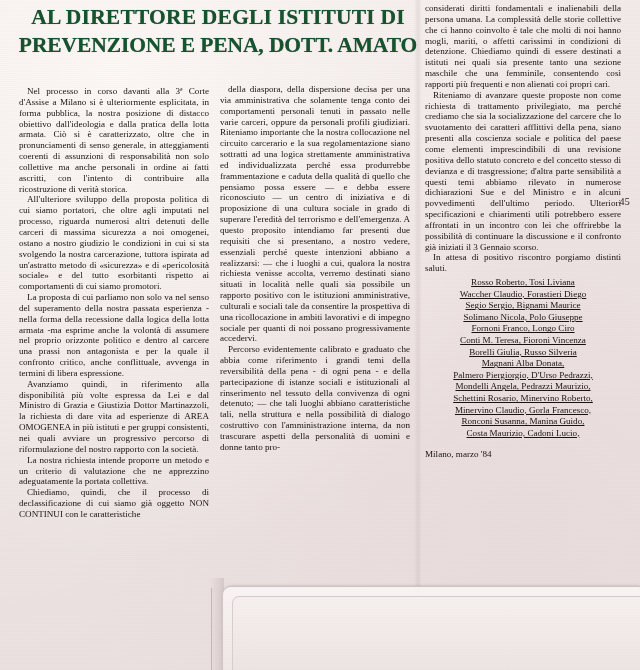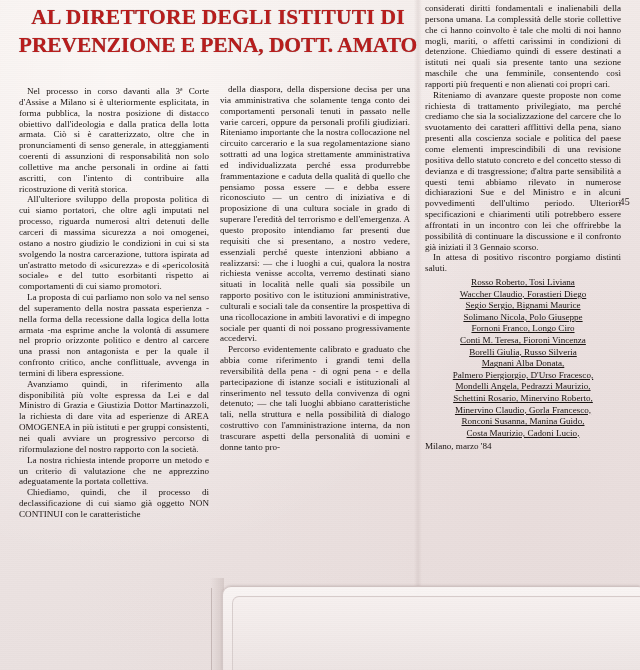--- a/index.html
+++ b/index.html
@@ -38,21 +38,21 @@
   .headline {
     position: absolute;
     left: 18px;
     top: 4px;
     width: 400px;
     text-align: center;
     font-weight: bold;
     font-size: 21.5px;
     line-height: 1.30;
     letter-spacing: 0.2px;
-    color: #b91c1c;
+    color: #14532d;
     text-shadow: 0 0 0.7px rgba(20,12,10,0.55);
   }
   .headline .ln { display: block; white-space: nowrap; }
   .headline .ln2 { letter-spacing: -0.1px; }
 
   
   .col {
     position: absolute;
     font-size: 9.1px;
     line-height: 10.85px;
@@ -77,21 +77,21 @@
     text-align: center;
     font-size: 9.1px;
     line-height: 11.6px;
     margin-top: 3px;
   }
   .sig-block .sig-line { display: block; white-space: nowrap; text-decoration: underline; }
   .place-date {
     text-align: left;
     font-size: 9.1px;
     line-height: 11.6px;
-    margin-top: 2px;
+    margin-top: 10px;
   }
 
   
   .folio {
     position: absolute;
     right: 10px;
     top: 196px;
     font-size: 10px;
     letter-spacing: 0.3px;
     color: #2a201e;
@@ -193,21 +193,21 @@
 
     <div class="sig-block">
       <span class="sig-line">Rosso Roberto, Tosi Liviana</span>
       <span class="sig-line">Waccher Claudio, Forastieri Diego</span>
       <span class="sig-line">Segio Sergio, Bignami Maurice</span>
       <span class="sig-line">Solimano Nicola, Polo Giuseppe</span>
       <span class="sig-line">Fornoni Franco, Longo Ciro</span>
       <span class="sig-line">Conti M. Teresa, Fioroni Vincenza</span>
       <span class="sig-line">Borelli Giulia, Russo Silveria</span>
       <span class="sig-line">Magnani Alba Donata,</span>
-      <span class="sig-line">Palmero Piergiorgio, D'Urso Fracesco,</span>
+      <span class="sig-line">Palmero Piergiorgio, D'Urso Pedrazzi,</span>
       <span class="sig-line">Mondelli Angela, Pedrazzi Maurizio,</span>
       <span class="sig-line">Schettini Rosario, Minervino Roberto,</span>
       <span class="sig-line">Minervino Claudio, Gorla Francesco,</span>
       <span class="sig-line">Ronconi Susanna, Manina Guido,</span>
       <span class="sig-line">Costa Maurizio, Cadoni Lucio,</span>
     </div>
 
     <div class="place-date">Milano, marzo '84</div>
   </div>
 

